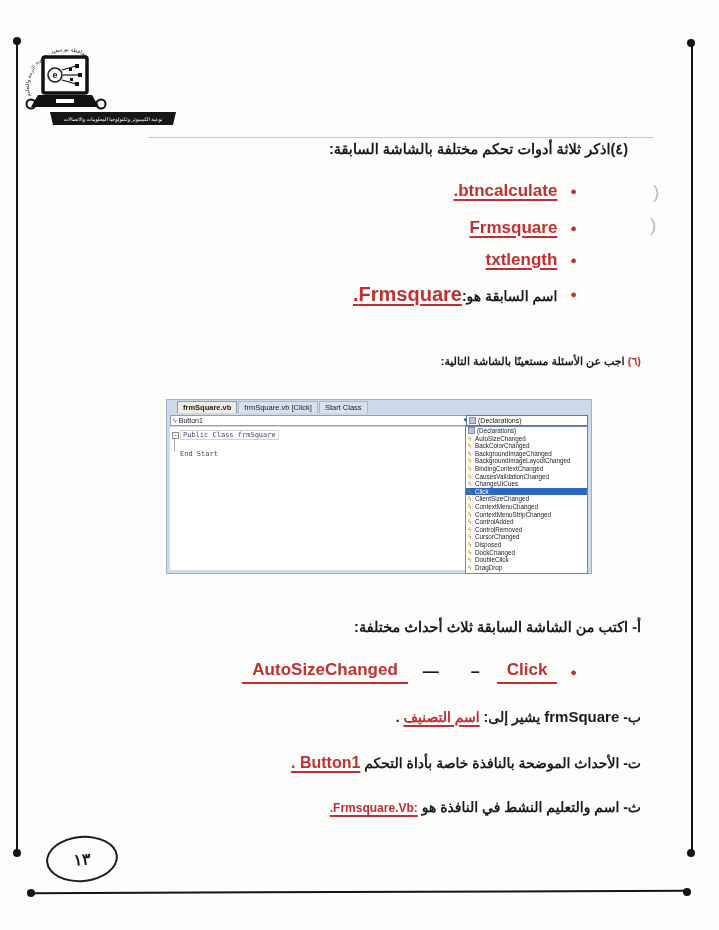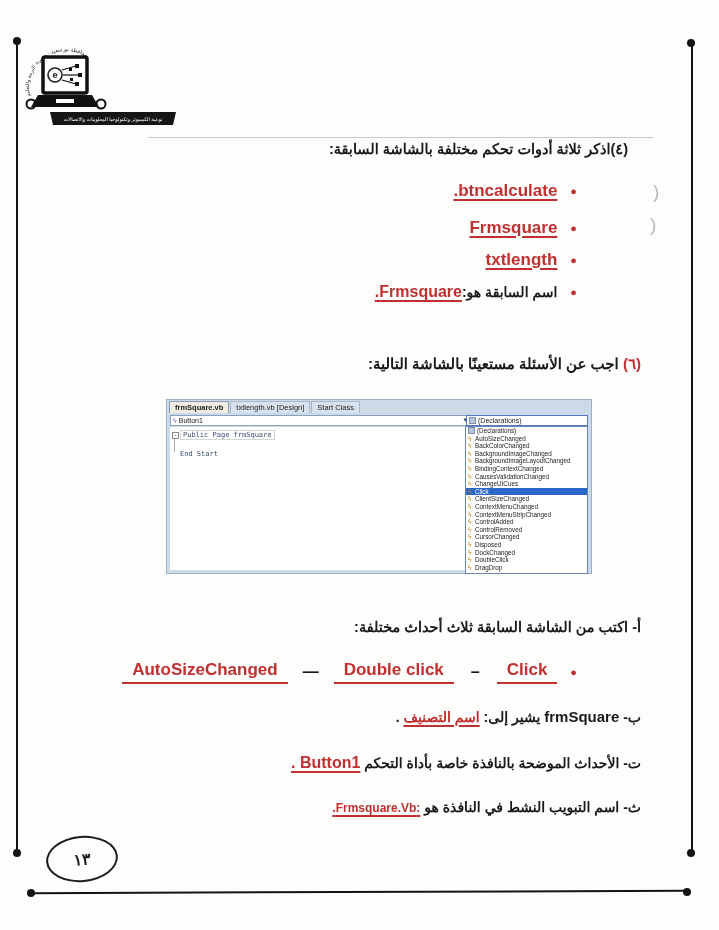--- a/index.html
+++ b/index.html
@@ -20,21 +20,21 @@
   .red-u{color:#c03030;text-decoration:underline;text-decoration-thickness:1.6px;text-underline-offset:3px;}
   .bullet-row{position:absolute;right:142px;display:flex;direction:rtl;align-items:center;gap:13px;}
   .bullet{color:#c03030;font-size:11px;line-height:11px;}
   .ans-big{font-size:17px;font-weight:700;color:#c03030;}
   .pad-u{border-bottom:2px solid #c03030;padding:0 10px 2px 10px;}
   .letter-line{font-size:14px;}
   .artifact{position:absolute;color:#b9b9b9;font-size:19px;font-weight:400;}
   
   .vs{position:absolute;left:166px;top:399px;width:424px;height:173px;
       background:#ccd9e8;border:1px solid #9fb0c4;font-family:"Liberation Sans",sans-serif;}
-  .vs-tabs{position:absolute;left:2px;top:1px;display:flex;gap:1px;height:12px;}
+  .vs-tabs{position:absolute;left:10px;top:1px;display:flex;gap:1px;height:12px;}
   .vs-tab{font-size:7.5px;line-height:10px;padding:1px 5px 0 5px;background:#d8e1ee;
           border:1px solid #a9b7c9;border-bottom:none;color:#222;white-space:nowrap;}
   .vs-tab.active{background:#efece2;font-weight:700;border-color:#8c9cae;}
   .vs-toolbar{position:absolute;left:3px;right:3px;top:15px;height:10px;}
   .combo{position:absolute;top:0;height:9px;background:#fff;border:1px solid #8aa0bd;
          display:flex;align-items:center;gap:2px;padding:0 2px;font-size:7px;line-height:9px;white-space:nowrap;}
   .combo .arrow{position:absolute;right:1px;top:-1px;font-size:7px;color:#33507a;}
   .obj-ico{color:#7a5db0;font-size:7px;line-height:7px;}
   .decl-ico{width:5px;height:5px;background:#b9c5d8;border:1px solid #7d8ea8;display:inline-block;}
   .vs-code{position:absolute;left:3px;right:3px;top:27px;bottom:3px;background:#fff;
@@ -110,49 +110,49 @@
 <div class="bullet-row" style="top:218px;">
   <span class="bullet">●</span>
   <span class="ans-big red-u">Frmsquare</span>
 </div>
 <div class="bullet-row" style="top:250px;">
   <span class="bullet">●</span>
   <span class="ans-big red-u">txtlength</span>
 </div>
 <div class="bullet-row" style="top:283px;">
   <span class="bullet">●</span>
-  <span class="rtl" style="font-size:14px;"><span>اسم السابقة هو:</span><span class="red-u" style="font-size:16px;">Frmsquare.</span></span>
+  <span class="rtl" style="font-size:14px;"><span>اسم السابقة هو:</span><span class="red-u" style="font-size:20px;">Frmsquare.</span></span>
 </div>
 
 <div class="artifact" style="left:653px;top:181px;">)</div>
 <div class="artifact" style="left:650px;top:214px;">)</div>
 
-<div class="abs rtl" style="right:78px;top:355px;font-size:15px;"><span class="red">(٦)</span><span> اجب عن الأسئلة مستعينًا بالشاشة التالية:</span></div>
+<div class="abs rtl" style="right:78px;top:355px;font-size:11px;"><span class="red">(٦)</span><span> اجب عن الأسئلة مستعينًا بالشاشة التالية:</span></div>
 
 <div class="vs">
   <div class="vs-tabs">
     <span class="vs-tab active">frmSquare.vb</span>
-    <span class="vs-tab">txtlength.vb [Design]</span>
+    <span class="vs-tab">frmSquare.vb [Click]</span>
     <span class="vs-tab">Start Class</span>
   </div>
   <div class="vs-toolbar">
     <div class="combo" style="left:0;width:293px;">
       <span class="obj-ico">ϟ</span>
       <span>Button1</span>
       <span class="arrow">▾</span>
     </div>
     <div class="combo" style="right:0;width:116px;border-color:#5577bb;">
       <span class="decl-ico"></span>
       <span>(Declarations)</span>
     </div>
   </div>
   <div class="vs-code">
     <span class="fold-box">-</span>
     <span class="fold-line"></span>
-    <span class="code-l1">Public Page frmSquare</span>
+    <span class="code-l1">Public Class frmSquare</span>
     <span class="code-l2">End Start</span>
   </div>
   <div class="vs-list">
     <div class="vs-row">
         <span class="decl-ico"></span>
         <span>(Declarations)</span>
       </div>
     <div class="vs-row">
         <span class="ev-ico">ϟ</span>
         <span>AutoSizeChanged</span>
@@ -227,26 +227,25 @@
       </div>
   </div>
 </div>
 
 <div class="abs rtl q-heading" style="right:78px;top:619px;">أ- اكتب من الشاشة السابقة ثلاث أحداث مختلفة:</div>
 
 <div class="abs" style="right:142px;top:660px;display:flex;direction:rtl;align-items:center;">
   <span class="bullet" style="margin-left:13px;">●</span>
   <span class="ans-big pad-u">Click</span>
   <span style="font-weight:700;margin:0 17px;">–</span>
-  <span class="ans-big pad-u">Double click</span>
   <span style="font-weight:700;margin:0 15px;">—</span>
   <span class="ans-big pad-u">AutoSizeChanged</span>
 </div>
 
 <div class="abs rtl letter-line" style="right:78px;top:708px;text-align:center;"><span>ب- </span><span style="font-size:15px;">frmSquare</span><span> يشير إلى: </span><span class="red-u">اسم التصنيف</span><span> .</span></div>
 
 <div class="abs rtl letter-line" style="right:78px;top:754px;"><span>ت- الأحداث الموضحة بالنافذة خاصة بأداة التحكم </span><span class="red-u" style="font-size:16px;margin-left:18px;">Button1 .</span></div>
 
-<div class="abs rtl letter-line" style="right:78px;top:799px;"><span>ث- اسم التبويب النشط في النافذة هو </span><span class="red-u" style="font-size:12px;">:Frmsquare.Vb.</span></div>
+<div class="abs rtl letter-line" style="right:78px;top:799px;"><span>ث- اسم والتعليم النشط في النافذة هو </span><span class="red-u" style="font-size:12px;">:Frmsquare.Vb.</span></div>
 
 <div class="pagenum">
   <span>١٣</span>
 </div>
 
 </body></html>

